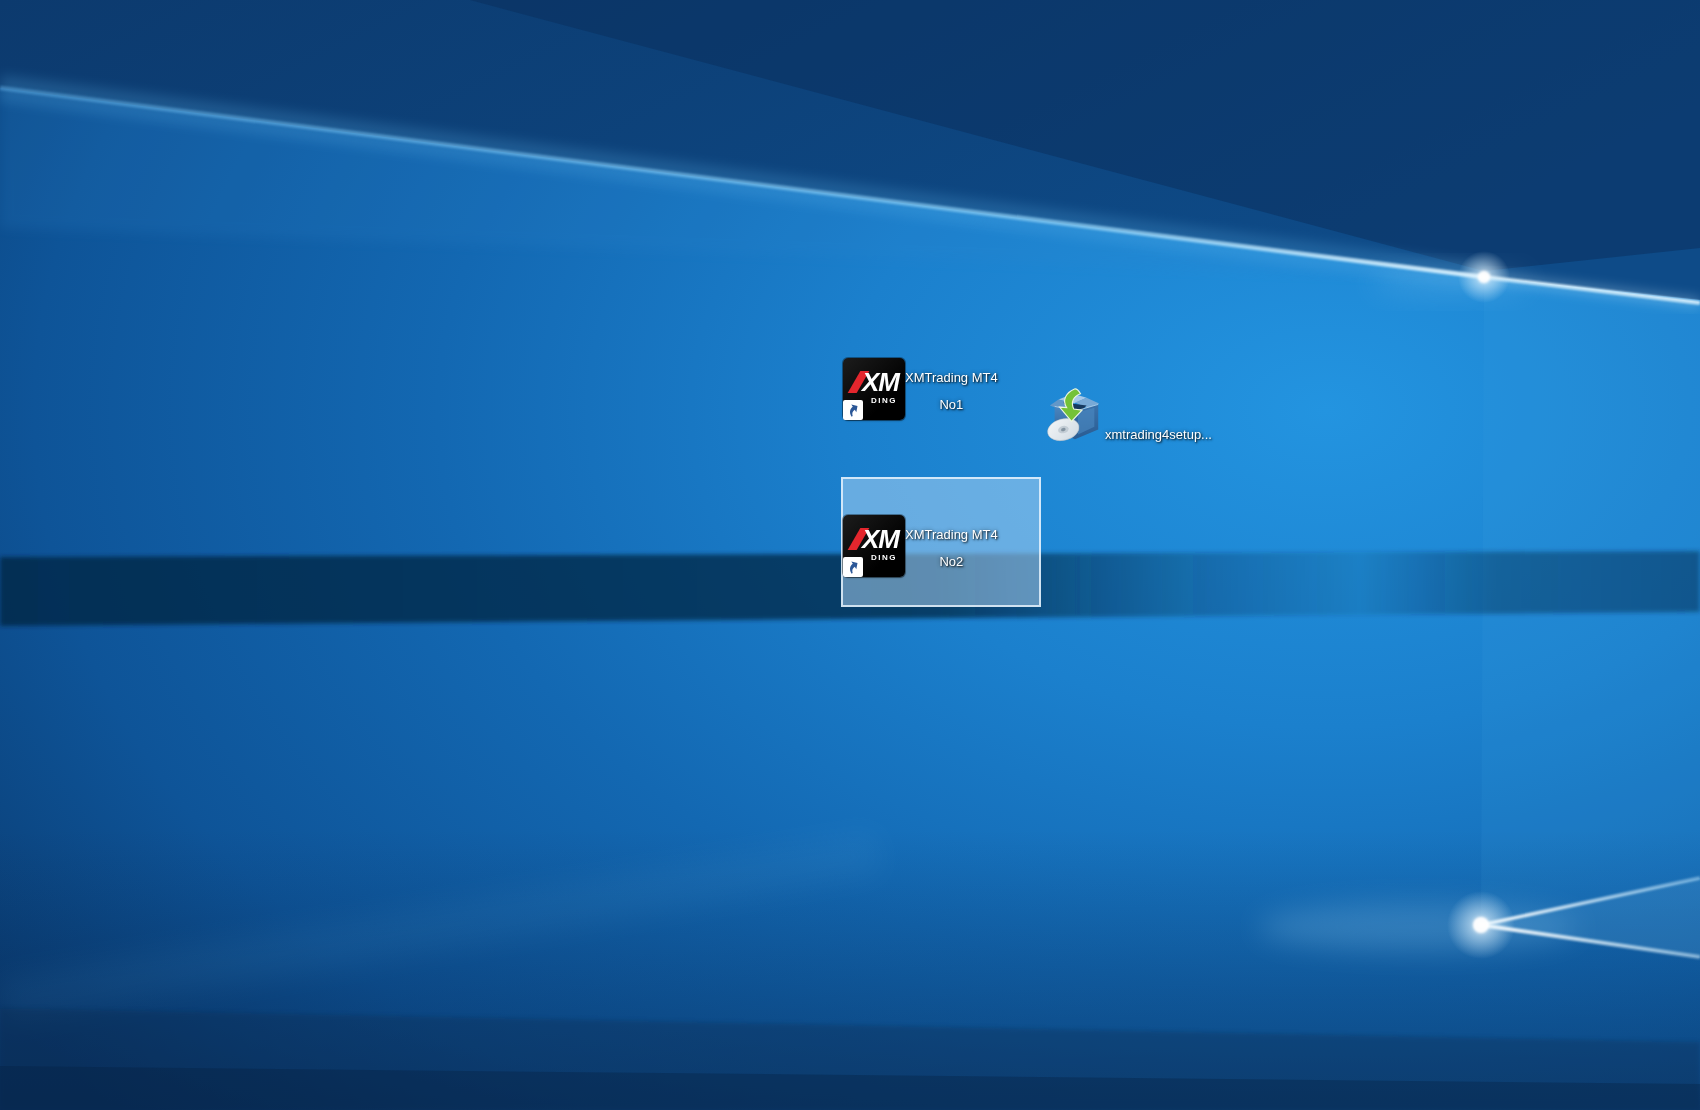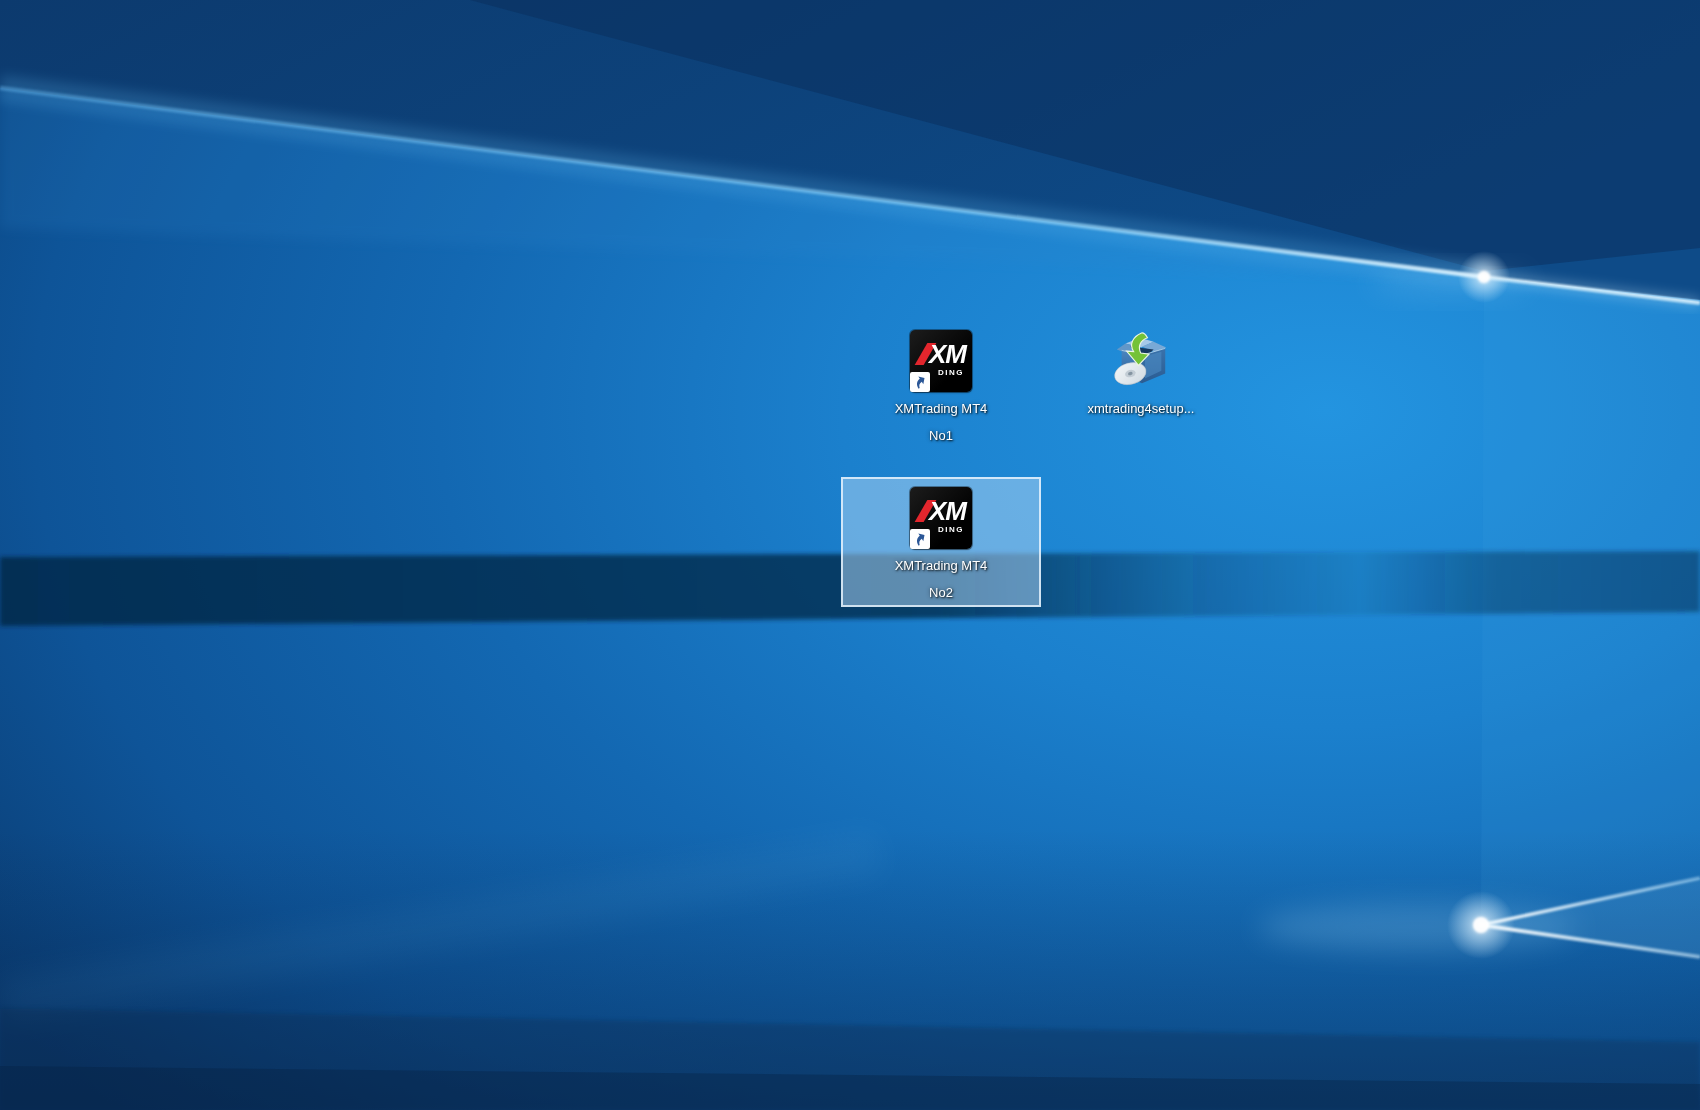--- a/index.html
+++ b/index.html
@@ -16,31 +16,31 @@
   .wallpaper { position: absolute; inset: 0; z-index: 0; }
   .wallpaper svg { display: block; }
 
   
   .icon-cell {
     position: absolute;
     width: 200px;
     height: 130px;
     z-index: 2;
     display: flex;
-    flex-direction: column;
+    flex-direction: row;
     align-items: center;
     padding-top: 8px;
     border: 2px solid transparent;
   }
   .icon-cell.selected {
     background: rgba(175, 212, 243, 0.52);
     border-color: rgba(236, 246, 255, 0.8);
   }
   .cell-no1   { left: 841px;  top: 320px; }
-  .cell-setup { left: 1041px; top: 320px; }
+  .cell-setup { left: 1041px; top: 320px; align-items: flex-end; }
   .cell-no2   { left: 841px;  top: 477px; }
 
   .icon-label {
     margin-top: 3px;
     text-align: center;
     font-size: 13px;
     line-height: 27px;
     color: #ffffff;
     text-shadow: 1px 1px 2px rgba(0,0,0,0.85), 0 0 4px rgba(0,0,0,0.45);
     white-space: nowrap;

